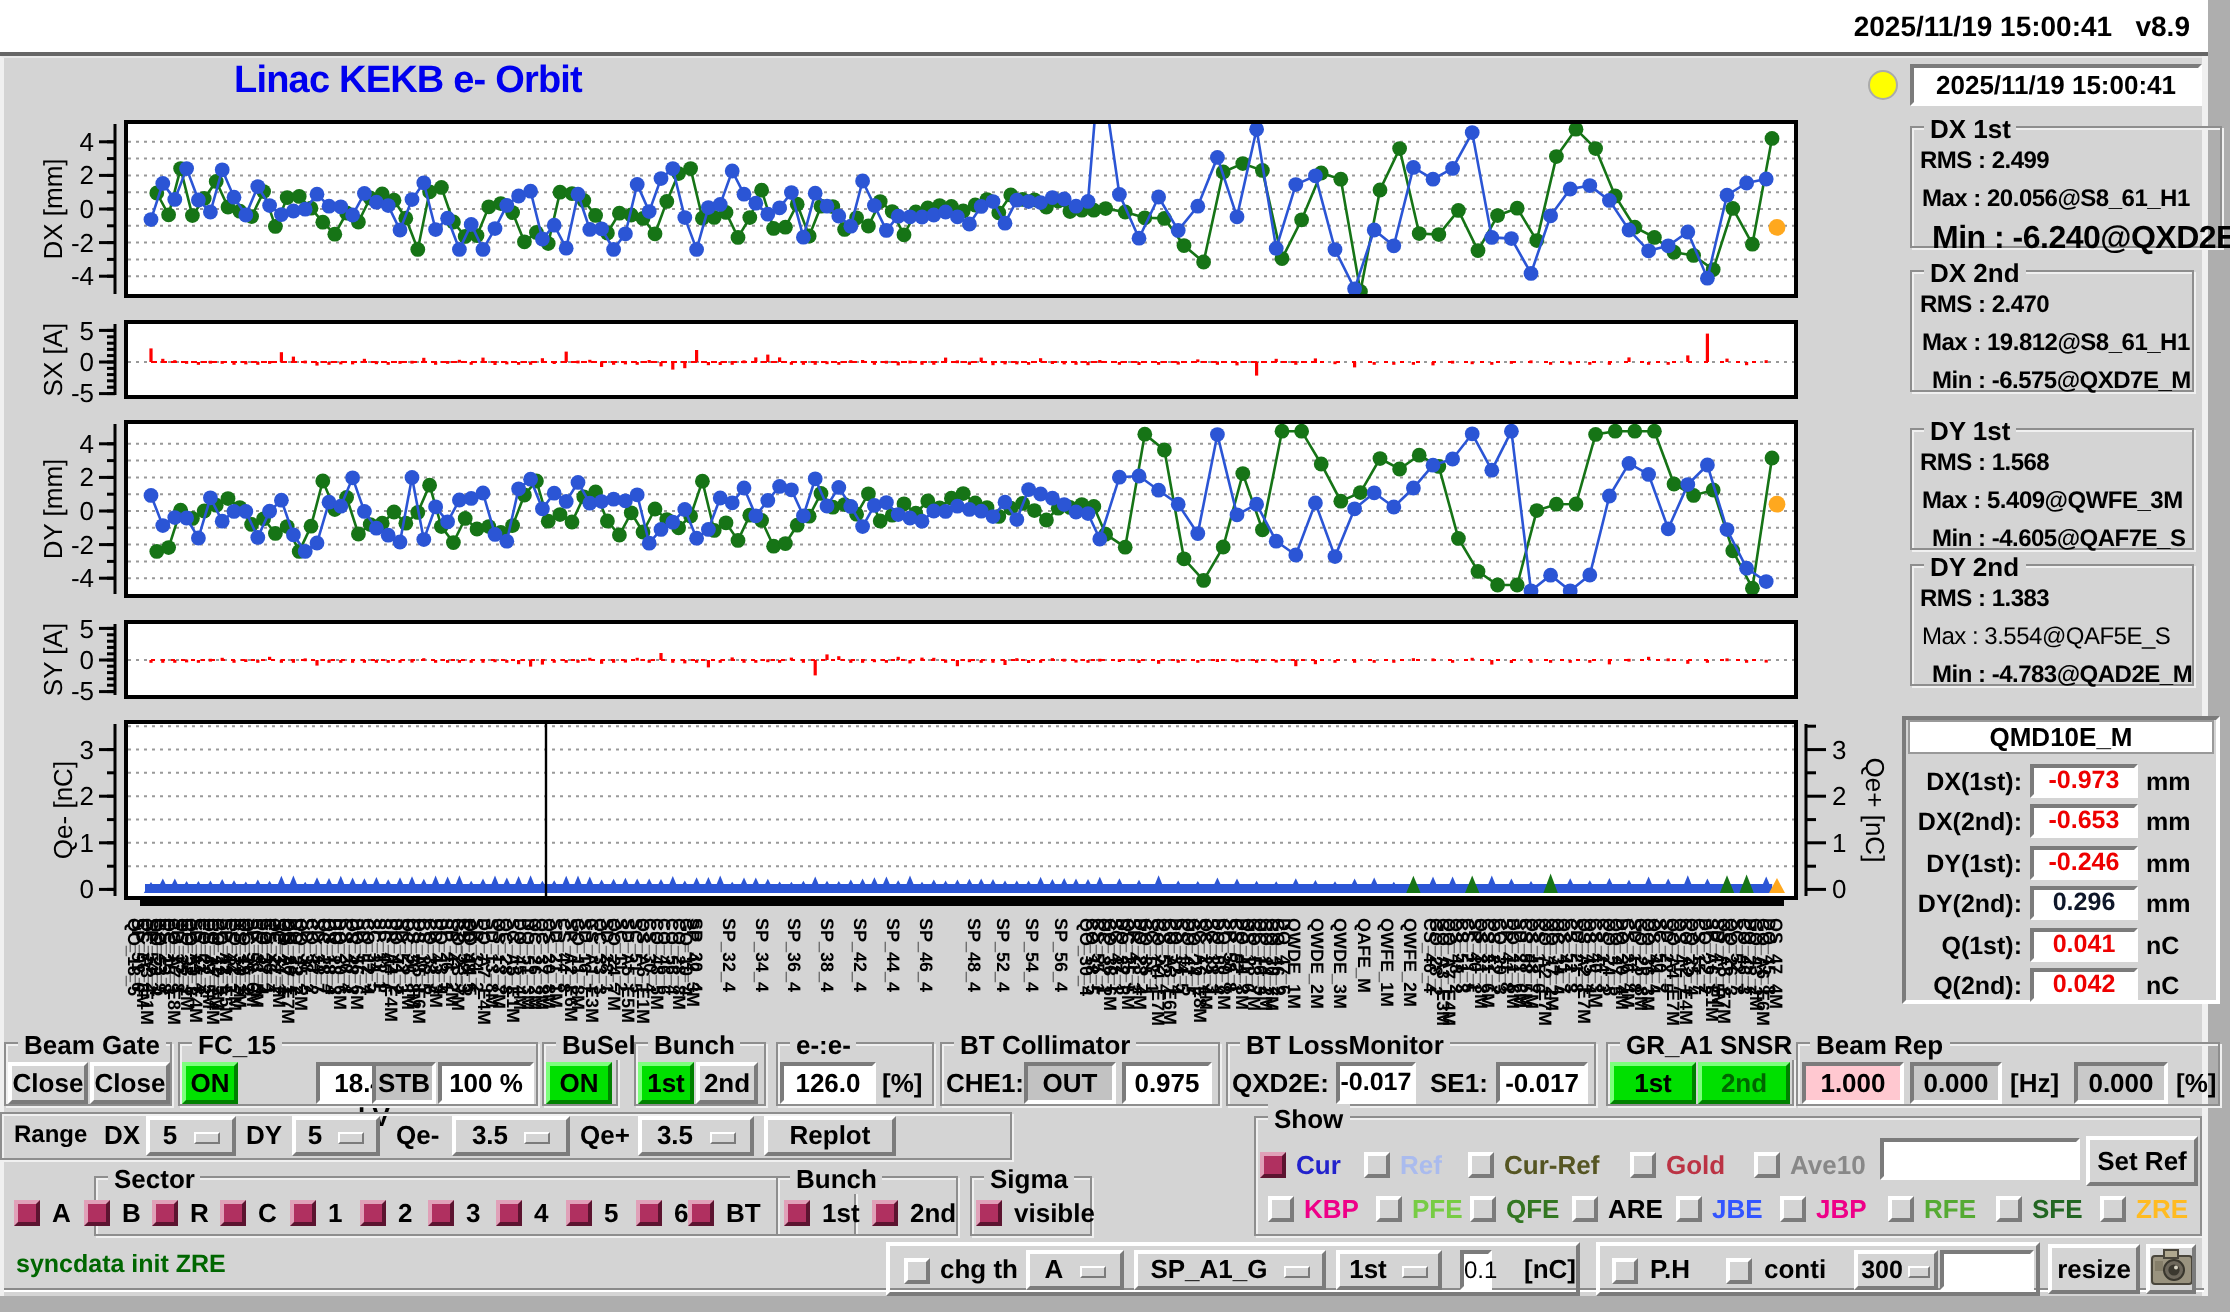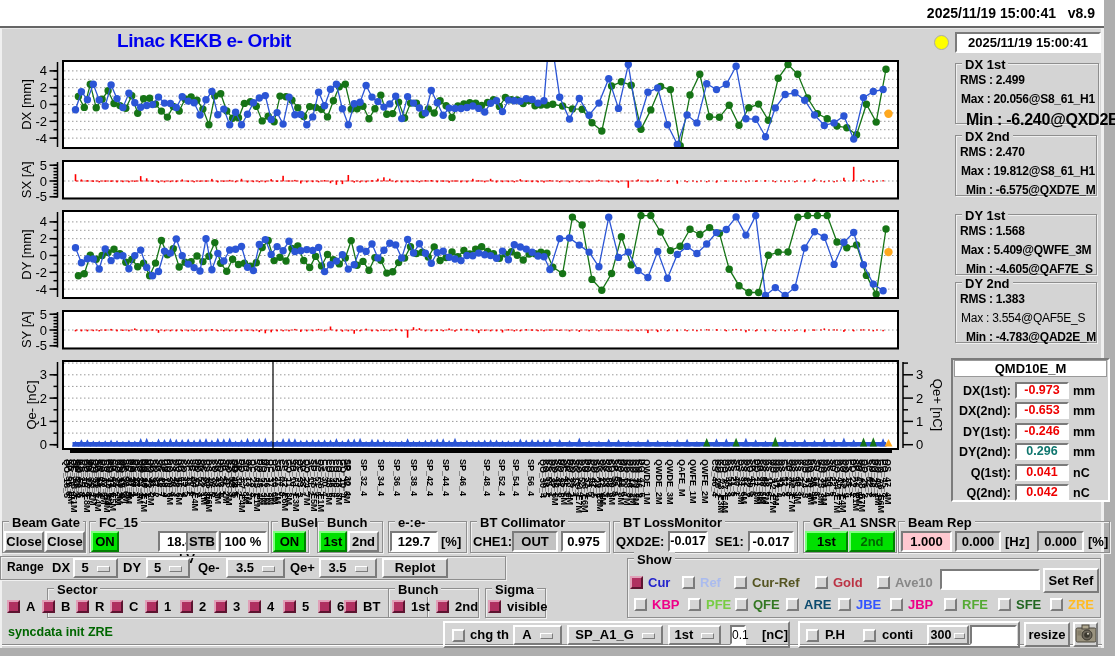--- a/index.html
+++ b/index.html
@@ -1225,21 +1225,21 @@
       <text x="644.0" y="404" transform="rotate(90 644.0 404)">QWDE_1M</text>
       <text x="655.6" y="404" transform="rotate(90 655.6 404)">QWDE_2M</text>
       <text x="667.2" y="404" transform="rotate(90 667.2 404)">QWDE_3M</text>
       <text x="678.8" y="404" transform="rotate(90 678.8 404)">QAFE_M</text>
       <text x="690.4" y="404" transform="rotate(90 690.4 404)">QWFE_1M</text>
       <text x="702.0" y="404" transform="rotate(90 702.0 404)">QWFE_2M</text>
     </g>
   </svg>
 <div style="position:absolute;left:934px;top:35px;width:15px;height:15px;background:#ffff00;border-radius:50%;border:1px solid #aaa;"></div>
 <div class="fld" style="position:absolute;left:955px;top:32px;width:146px;height:21px;line-height:17px;">2025/11/19 15:00:41</div>
-<div class="gb" style="position:absolute;left:955px;top:63px;width:144px;height:61px;padding-left:12px;">
+<div class="gb" style="position:absolute;left:955px;top:63px;width:156px;height:61px;padding-left:12px;">
     <span>DX 1st</span>
   </div>
 <div style="position:absolute;left:960px;top:73px;font-weight:bold;font-size:12px;letter-spacing:-0.25px;white-space:nowrap;">RMS : 2.499</div>
 <div style="position:absolute;left:961px;top:92px;font-weight:bold;font-size:12px;letter-spacing:-0.25px;white-space:nowrap;">Max : 20.056@S8_61_H1</div>
 <div style="position:absolute;left:966px;top:111px;font-weight:bold;font-size:16px;letter-spacing:-0.25px;white-space:nowrap;">Min : -6.240@QXD2E_M</div>
 <div class="gb" style="position:absolute;left:955px;top:135px;width:142px;height:61px;">
     <span>DX 2nd</span>
   </div>
 <div style="position:absolute;left:960px;top:145px;font-weight:bold;font-size:12px;letter-spacing:-0.25px;white-space:nowrap;">RMS : 2.470</div>
 <div style="position:absolute;left:961px;top:164px;font-weight:bold;font-size:12px;letter-spacing:-0.25px;white-space:nowrap;">Max : 19.812@S8_61_H1</div>
@@ -1261,21 +1261,21 @@
 <div style="position:absolute;left:940px;top:384.0px;width:71px;font-weight:bold;font-size:12.5px;text-align:right;">DX(1st):</div>
 <div class="fld" style="position:absolute;left:1015px;top:382.0px;width:54px;height:17px;line-height:13px;color:#ee0000;font-size:12.5px;">-0.973</div>
 <div style="position:absolute;left:1073px;top:384.0px;font-weight:bold;font-size:12.5px;">mm</div>
 <div style="position:absolute;left:940px;top:404.4px;width:71px;font-weight:bold;font-size:12.5px;text-align:right;">DX(2nd):</div>
 <div class="fld" style="position:absolute;left:1015px;top:402.4px;width:54px;height:17px;line-height:13px;color:#ee0000;font-size:12.5px;">-0.653</div>
 <div style="position:absolute;left:1073px;top:404.4px;font-weight:bold;font-size:12.5px;">mm</div>
 <div style="position:absolute;left:940px;top:424.8px;width:71px;font-weight:bold;font-size:12.5px;text-align:right;">DY(1st):</div>
 <div class="fld" style="position:absolute;left:1015px;top:422.8px;width:54px;height:17px;line-height:13px;color:#ee0000;font-size:12.5px;">-0.246</div>
 <div style="position:absolute;left:1073px;top:424.8px;font-weight:bold;font-size:12.5px;">mm</div>
 <div style="position:absolute;left:940px;top:445.2px;width:71px;font-weight:bold;font-size:12.5px;text-align:right;">DY(2nd):</div>
-<div class="fld" style="position:absolute;left:1015px;top:443.2px;width:54px;height:17px;line-height:13px;color:#0f766e;font-size:12.5px;">0.296</div>
+<div class="fld" style="position:absolute;left:1015px;top:443.2px;width:54px;height:17px;line-height:13px;color:#0f172a;font-size:12.5px;">0.296</div>
 <div style="position:absolute;left:1073px;top:445.2px;font-weight:bold;font-size:12.5px;">mm</div>
 <div style="position:absolute;left:940px;top:465.6px;width:71px;font-weight:bold;font-size:12.5px;text-align:right;">Q(1st):</div>
 <div class="fld" style="position:absolute;left:1015px;top:463.6px;width:54px;height:17px;line-height:13px;color:#ee0000;font-size:12.5px;">0.041</div>
 <div style="position:absolute;left:1073px;top:465.6px;font-weight:bold;font-size:12.5px;">nC</div>
 <div style="position:absolute;left:940px;top:486.0px;width:71px;font-weight:bold;font-size:12.5px;text-align:right;">Q(2nd):</div>
 <div class="fld" style="position:absolute;left:1015px;top:484.0px;width:54px;height:17px;line-height:13px;color:#ee0000;font-size:12.5px;">0.042</div>
 <div style="position:absolute;left:1073px;top:486.0px;font-weight:bold;font-size:12.5px;">nC</div>
 <div class="gb" style="position:absolute;left:2px;top:521px;width:84px;height:32px;">
     <span>Beam Gate</span>
   </div>
@@ -1293,21 +1293,21 @@
   </div>
 <div class="btn grn" style="position:absolute;left:273px;top:531px;width:33px;height:21px;line-height:17px;">ON</div>
 <div class="gb" style="position:absolute;left:317px;top:521px;width:66px;height:32px;">
     <span>Bunch</span>
   </div>
 <div class="btn grn" style="position:absolute;left:319px;top:531px;width:28px;height:21px;line-height:17px;">1st</div>
 <div class="btn" style="position:absolute;left:348px;top:531px;width:31px;height:21px;line-height:17px;">2nd</div>
 <div class="gb" style="position:absolute;left:388px;top:521px;width:79px;height:32px;">
     <span>e-:e-</span>
   </div>
-<div class="fld" style="position:absolute;left:390px;top:531px;width:48px;height:21px;line-height:17px;">129.7</div>
+<div class="fld" style="position:absolute;left:390px;top:531px;width:48px;height:21px;line-height:17px;">126.0</div>
 <div class="lab" style="position:absolute;left:441px;top:534px;">[%]</div>
 <div class="gb" style="position:absolute;left:470px;top:521px;width:140px;height:32px;">
     <span>BT Collimator</span>
   </div>
 <div class="lab" style="position:absolute;left:473px;top:534px;">CHE1:</div>
 <div class="btn" style="position:absolute;left:512px;top:531px;width:46px;height:21px;line-height:17px;background:#c2c2c2;border-color:#7b7b7b #fff #fff #7b7b7b;">OUT</div>
 <div class="fld" style="position:absolute;left:561px;top:531px;width:45px;height:21px;line-height:17px;">0.975</div>
 <div class="gb" style="position:absolute;left:613px;top:521px;width:185px;height:32px;">
     <span>BT LossMonitor</span>
   </div>
@@ -1391,21 +1391,21 @@
 <div class="lab" style="position:absolute;left:895px;top:575px;color:#888888;">Ave10</div>
 <div class="fld" style="position:absolute;left:940px;top:569px;width:100px;height:21px;"></div>
 <div class="btn" style="position:absolute;left:1043px;top:568px;width:56px;height:25px;line-height:21px;">Set Ref</div>
 <div class="cb" style="position:absolute;left:634px;top:598px;width:13px;height:13px;"></div>
 <div class="lab" style="position:absolute;left:652px;top:597px;color:#ee0088;">KBP</div>
 <div class="cb" style="position:absolute;left:688px;top:598px;width:13px;height:13px;"></div>
 <div class="lab" style="position:absolute;left:706px;top:597px;color:#77cc44;">PFE</div>
 <div class="cb" style="position:absolute;left:735px;top:598px;width:13px;height:13px;"></div>
 <div class="lab" style="position:absolute;left:753px;top:597px;color:#337722;">QFE</div>
 <div class="cb" style="position:absolute;left:786px;top:598px;width:13px;height:13px;"></div>
-<div class="lab" style="position:absolute;left:804px;top:597px;color:#0c4a6e;">ARE</div>
+<div class="lab" style="position:absolute;left:804px;top:597px;color:#000000;">ARE</div>
 <div class="cb" style="position:absolute;left:838px;top:598px;width:13px;height:13px;"></div>
 <div class="lab" style="position:absolute;left:856px;top:597px;color:#3355ff;">JBE</div>
 <div class="cb" style="position:absolute;left:890px;top:598px;width:13px;height:13px;"></div>
 <div class="lab" style="position:absolute;left:908px;top:597px;color:#ee0088;">JBP</div>
 <div class="cb" style="position:absolute;left:944px;top:598px;width:13px;height:13px;"></div>
 <div class="lab" style="position:absolute;left:962px;top:597px;color:#55aa33;">RFE</div>
 <div class="cb" style="position:absolute;left:998px;top:598px;width:13px;height:13px;"></div>
 <div class="lab" style="position:absolute;left:1016px;top:597px;color:#226622;">SFE</div>
 <div class="cb" style="position:absolute;left:1050px;top:598px;width:13px;height:13px;"></div>
 <div class="lab" style="position:absolute;left:1068px;top:597px;color:#ffbb22;">ZRE</div>

